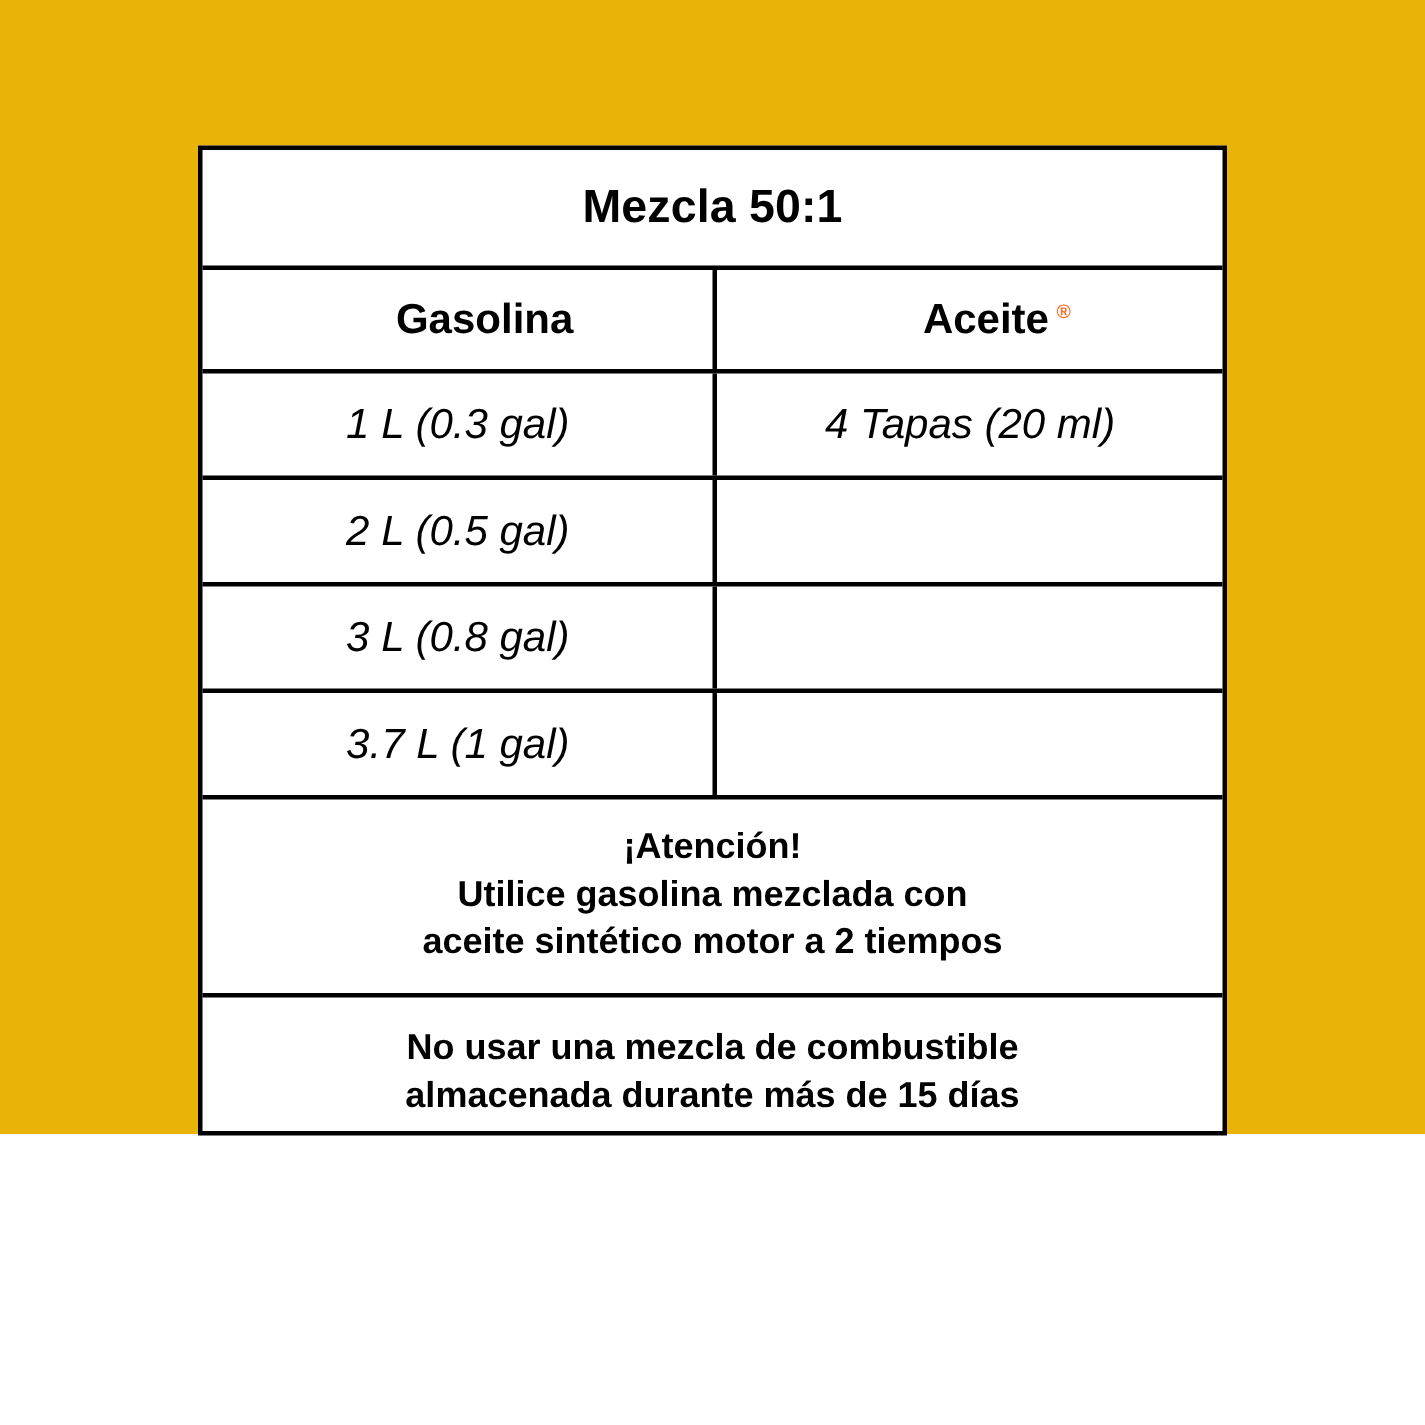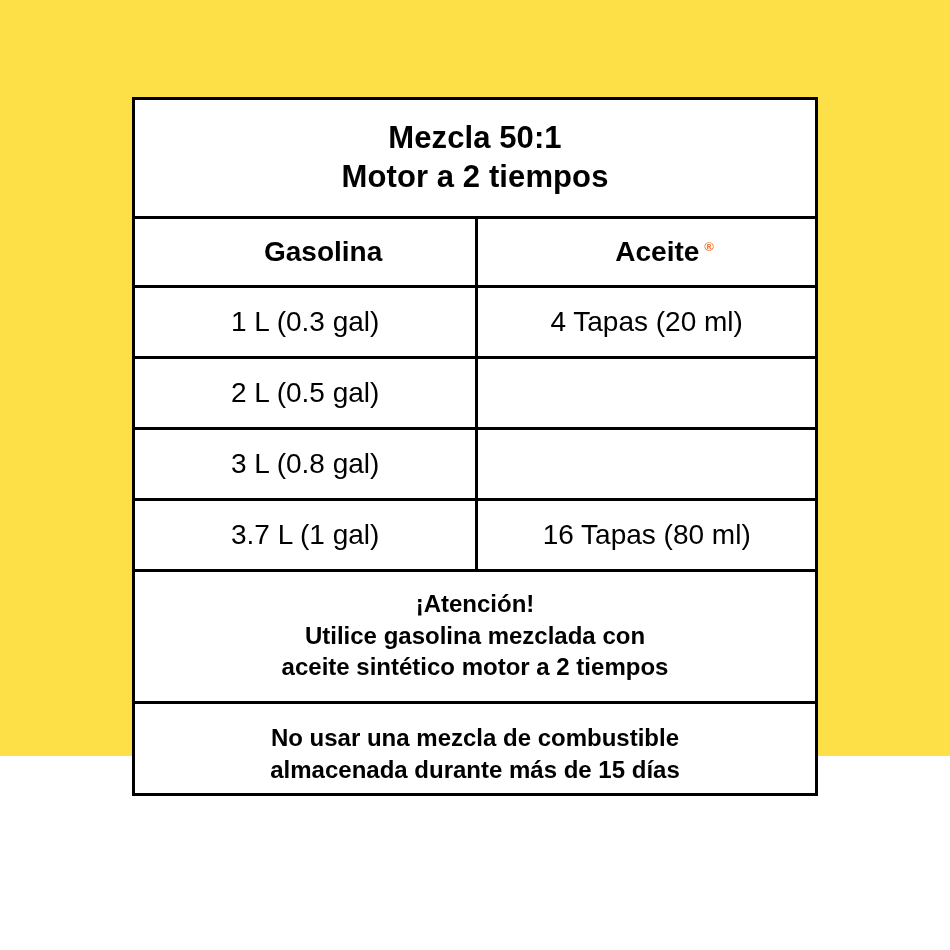--- a/index.html
+++ b/index.html
@@ -11,21 +11,21 @@
     width: 950px;
     height: 950px;
     font-family: "Liberation Sans", sans-serif;
     color: #000000;
     overflow: hidden;
   }
   #sheet {
     position: relative;
     width: 950px;
     height: 756px;
-    background: #fde047;
+    background: #eab308;
   }
   .mix-table {
     position: absolute;
     left: 132px;
     top: 97px;
     width: 686px;
     border: 3px solid #000;
     box-sizing: border-box;
     background: #fff;
   }
@@ -99,20 +99,21 @@
     position: relative;
     top: -10px;
     margin-left: -4px;
   }
 
   
   .data-row .cell {
     height: 68px;
     font-size: 28px;
     font-weight: normal;
+    font-style: italic;
   }
 
   
   .notice-row {
     padding: 12px 10px 14px 10px;
   }
   .notice-line {
     font-weight: bold;
     font-size: 24px;
     line-height: 1.32;
@@ -124,21 +125,20 @@
 </head>
 <body>
 
 <div id="sheet">
 
   <div class="mix-table">
 
     <div class="row title-row">
       <div class="cell full">
         <div class="title-line">Mezcla 50:1</div>
-        <div class="title-line">Motor a 2 tiempos</div>
       </div>
     </div>
 
     <div class="row header-row">
       <div class="cell left-col">Gasolina</div>
       <div class="cell right-col">
         <span class="brand-head">
           <span class="brand-label">Aceite</span>
           <span class="brand-reg">®</span>
         </span>
@@ -150,21 +150,20 @@
       <div class="cell right-col">4 Tapas (20 ml)</div>
     </div>
     <div class="row data-row">
       <div class="cell left-col">2 L (0.5 gal)</div>
     </div>
     <div class="row data-row">
       <div class="cell left-col">3 L (0.8 gal)</div>
     </div>
     <div class="row data-row">
       <div class="cell left-col">3.7 L (1 gal)</div>
-      <div class="cell right-col">16 Tapas (80 ml)</div>
     </div>
 
     <div class="row notice-row">
       <div class="cell full">
         <div class="notice-line">¡Atención!</div>
         <div class="notice-line">Utilice gasolina mezclada con</div>
         <div class="notice-line">aceite sintético motor a 2 tiempos</div>
       </div>
     </div>
 

